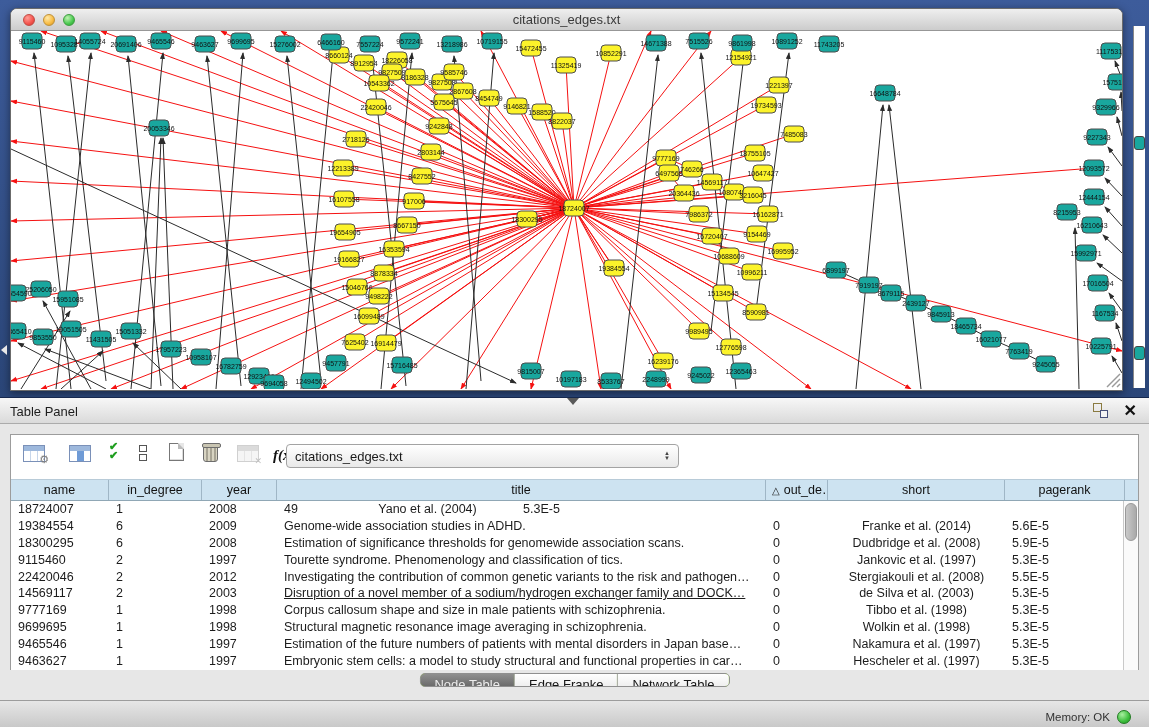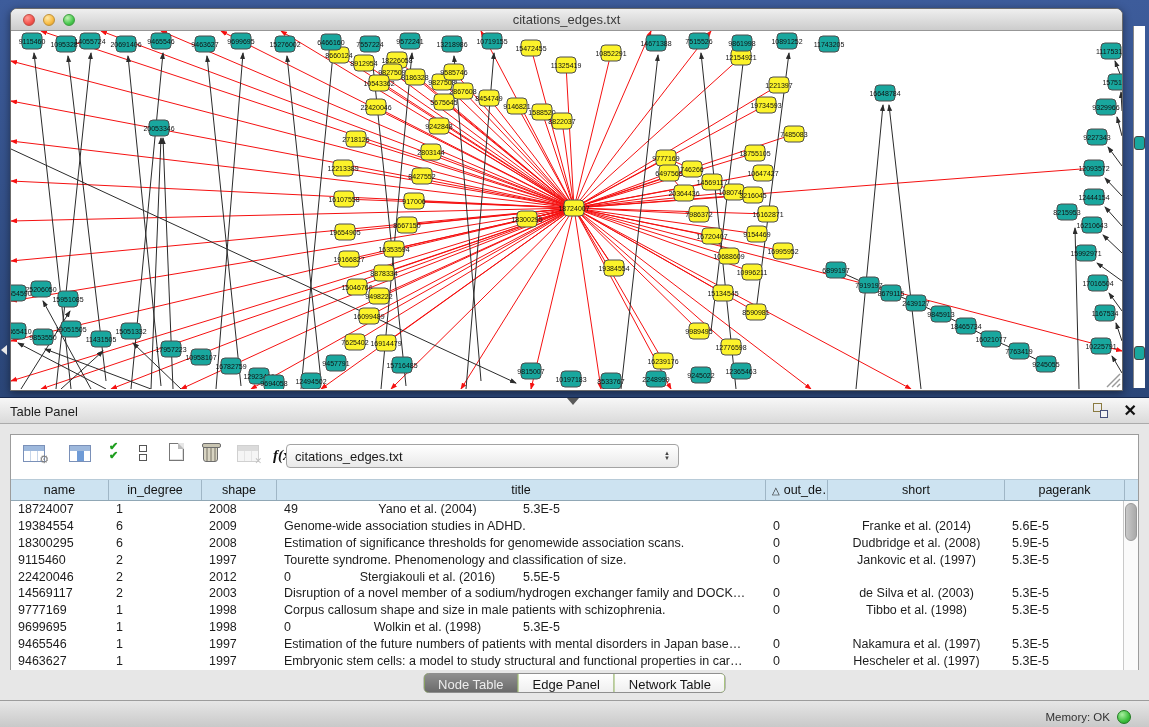--- a/index.html
+++ b/index.html
@@ -74,22 +74,22 @@
   .gh-cell .tri { font-size:10px; margin-right:4px; color:#222; }
   .grid-rows { position:relative; }
   .g-row { display:flex; height:16.9px; background:#fff; }
   .g-cell { font-size:12.5px; color:#1c1c1c; white-space:nowrap; overflow:hidden; padding-top:1px; }
   .g-cell.al { padding-left:7px; }
   .g-cell.ac { text-align:center; }
   .vscroll { position:absolute; right:0; top:66px; width:15px; height:169px; background:#FAFAFA; border-left:1px solid #C9C9C9; }
   .vscroll .thumb { position:absolute; left:1px; top:2px; width:12px; height:38px; border-radius:7px;
                     background:linear-gradient(90deg,#C9C9C9,#A9A9A9); border:1px solid #999; }
 
-  .seg-tabs { position:absolute; left:50%; transform:translateX(-50%); top:249px; display:flex; height:20px;
-              border:1px solid #8F8F8F; border-radius:5px; overflow:hidden; background:#84cc16;align-items:center; }
+  .seg-tabs { position:absolute; left:50%; transform:translateX(-50%); top:249px; display:flex; height:14px;
+              border:1px solid #8F8F8F; border-radius:5px; overflow:hidden; background:#84cc16; }
   .seg { font-size:13px; padding:3px 14px 0; color:#151515; border-right:1px solid #ABABAB; cursor:default; background:linear-gradient(#FFFFFF,#EFEFEF); }
   .seg:last-child { border-right:none; }
   .seg.active { background:linear-gradient(#8F8F8F,#6B6B6B); color:#EDEDED; }
 
   .status-bar { position:relative; width:1149px; height:27px; background:linear-gradient(#E6E6E6,#C9C9C9); border-top:1px solid #9C9C9C; }
   .status-right { position:absolute; right:18px; top:9px; display:flex; align-items:center; gap:7px; }
   .status-right .mem-label { font-size:11.5px; color:#333; }
   .mem-dot { width:14px; height:14px; border-radius:50%; border:1px solid #1F7A1F;
              background:radial-gradient(circle at 35% 30%, #A8EFA0, #3DBE3D 60%, #249324); }
 </style>
@@ -837,21 +837,21 @@
       </div>
     </div>
     <div class="grid-header" id="grid-header">
         <div class="gh-cell" style="width: 98px;">
           <span>name</span>
         </div>
         <div class="gh-cell" style="width: 93px;">
           <span>in_degree</span>
         </div>
         <div class="gh-cell" style="width: 75px;">
-          <span>shape</span>
+          <span>year</span>
         </div>
         <div class="gh-cell" style="width: 489px;">
           <span>title</span>
         </div>
         <div class="gh-cell sorted" style="width: 62px;">
           <span class="tri">△</span>
           <span>out_de…</span>
         </div>
         <div class="gh-cell" style="width: 177px; text-align: right;">
           <span>short</span>
@@ -884,55 +884,57 @@
           <div class="g-cell al" style="width: 75px;">2008</div>
           <div class="g-cell al" style="width: 489px;">Estimation of significance thresholds for genomewide association scans.</div>
           <div class="g-cell al" style="width: 62px;">0</div>
           <div class="g-cell ac" style="width: 177px;">Dudbridge et al. (2008)</div>
           <div class="g-cell al" style="width: 120px;">5.9E-5</div>
         </div>
         <div class="g-row">
           <div class="g-cell al" style="width: 98px;">9115460</div>
           <div class="g-cell al" style="width: 93px;">2</div>
           <div class="g-cell al" style="width: 75px;">1997</div>
-          <div class="g-cell al" style="width: 489px;">Tourette syndrome. Phenomenology and classification of size.</div>
+          <div class="g-cell al" style="width: 489px;">Tourette syndrome. Phenomenology and classification of tics.</div>
           <div class="g-cell al" style="width: 62px;">0</div>
           <div class="g-cell ac" style="width: 177px;">Jankovic et al. (1997)</div>
           <div class="g-cell al" style="width: 120px;">5.3E-5</div>
         </div>
         <div class="g-row">
           <div class="g-cell al" style="width: 98px;">22420046</div>
           <div class="g-cell al" style="width: 93px;">2</div>
           <div class="g-cell al" style="width: 75px;">2012</div>
+          <div class="g-cell al" style="width: 489px;">Investigating the contribution of common genetic variants to the risk and pathogen…</div>
           <div class="g-cell al" style="width: 62px;">0</div>
-          <div class="g-cell ac" style="width: 177px;">Stergiakouli et al. (2016)</div>
+          <div class="g-cell ac" style="width: 177px;">Stergiakouli et al. (2008)</div>
           <div class="g-cell al" style="width: 120px;">5.5E-5</div>
         </div>
         <div class="g-row">
           <div class="g-cell al" style="width: 98px;">14569117</div>
           <div class="g-cell al" style="width: 93px;">2</div>
           <div class="g-cell al" style="width: 75px;">2003</div>
-          <div class="g-cell al" style="width: 489px;">Disruption of a novel member of a sodium/hydrogen exchanger family and DOCK…</div>
+          <div class="g-cell al" style="width: 489px; text-decoration: underline;">Disruption of a novel member of a sodium/hydrogen exchanger family and DOCK…</div>
           <div class="g-cell al" style="width: 62px;">0</div>
           <div class="g-cell ac" style="width: 177px;">de Silva et al. (2003)</div>
           <div class="g-cell al" style="width: 120px;">5.3E-5</div>
         </div>
         <div class="g-row">
           <div class="g-cell al" style="width: 98px;">9777169</div>
           <div class="g-cell al" style="width: 93px;">1</div>
           <div class="g-cell al" style="width: 75px;">1998</div>
           <div class="g-cell al" style="width: 489px;">Corpus callosum shape and size in male patients with schizophrenia.</div>
           <div class="g-cell al" style="width: 62px;">0</div>
           <div class="g-cell ac" style="width: 177px;">Tibbo et al. (1998)</div>
           <div class="g-cell al" style="width: 120px;">5.3E-5</div>
         </div>
         <div class="g-row">
           <div class="g-cell al" style="width: 98px;">9699695</div>
           <div class="g-cell al" style="width: 93px;">1</div>
           <div class="g-cell al" style="width: 75px;">1998</div>
+          <div class="g-cell al" style="width: 489px;">Structural magnetic resonance image averaging in schizophrenia.</div>
           <div class="g-cell al" style="width: 62px;">0</div>
           <div class="g-cell ac" style="width: 177px;">Wolkin et al. (1998)</div>
           <div class="g-cell al" style="width: 120px;">5.3E-5</div>
         </div>
         <div class="g-row">
           <div class="g-cell al" style="width: 98px;">9465546</div>
           <div class="g-cell al" style="width: 93px;">1</div>
           <div class="g-cell al" style="width: 75px;">1997</div>
           <div class="g-cell al" style="width: 489px;">Estimation of the future numbers of patients with mental disorders in Japan base…</div>
           <div class="g-cell al" style="width: 62px;">0</div>
@@ -948,21 +950,21 @@
           <div class="g-cell ac" style="width: 177px;">Hescheler et al. (1997)</div>
           <div class="g-cell al" style="width: 120px;">5.3E-5</div>
         </div>
       </div>
     <div class="vscroll">
       <div class="thumb"></div>
     </div>
   </div>
   <div class="seg-tabs" id="seg-tabs">
       <div class="seg active">Node Table</div>
-      <div class="seg">Edge Panel</div>
+      <div class="seg">Edge Franke</div>
       <div class="seg">Network Table</div>
     </div>
 </div>
 
 <div class="status-bar">
   <div class="status-right">
     <span class="mem-label">Memory: OK</span>
     <span class="mem-dot"></span>
   </div>
 </div>

